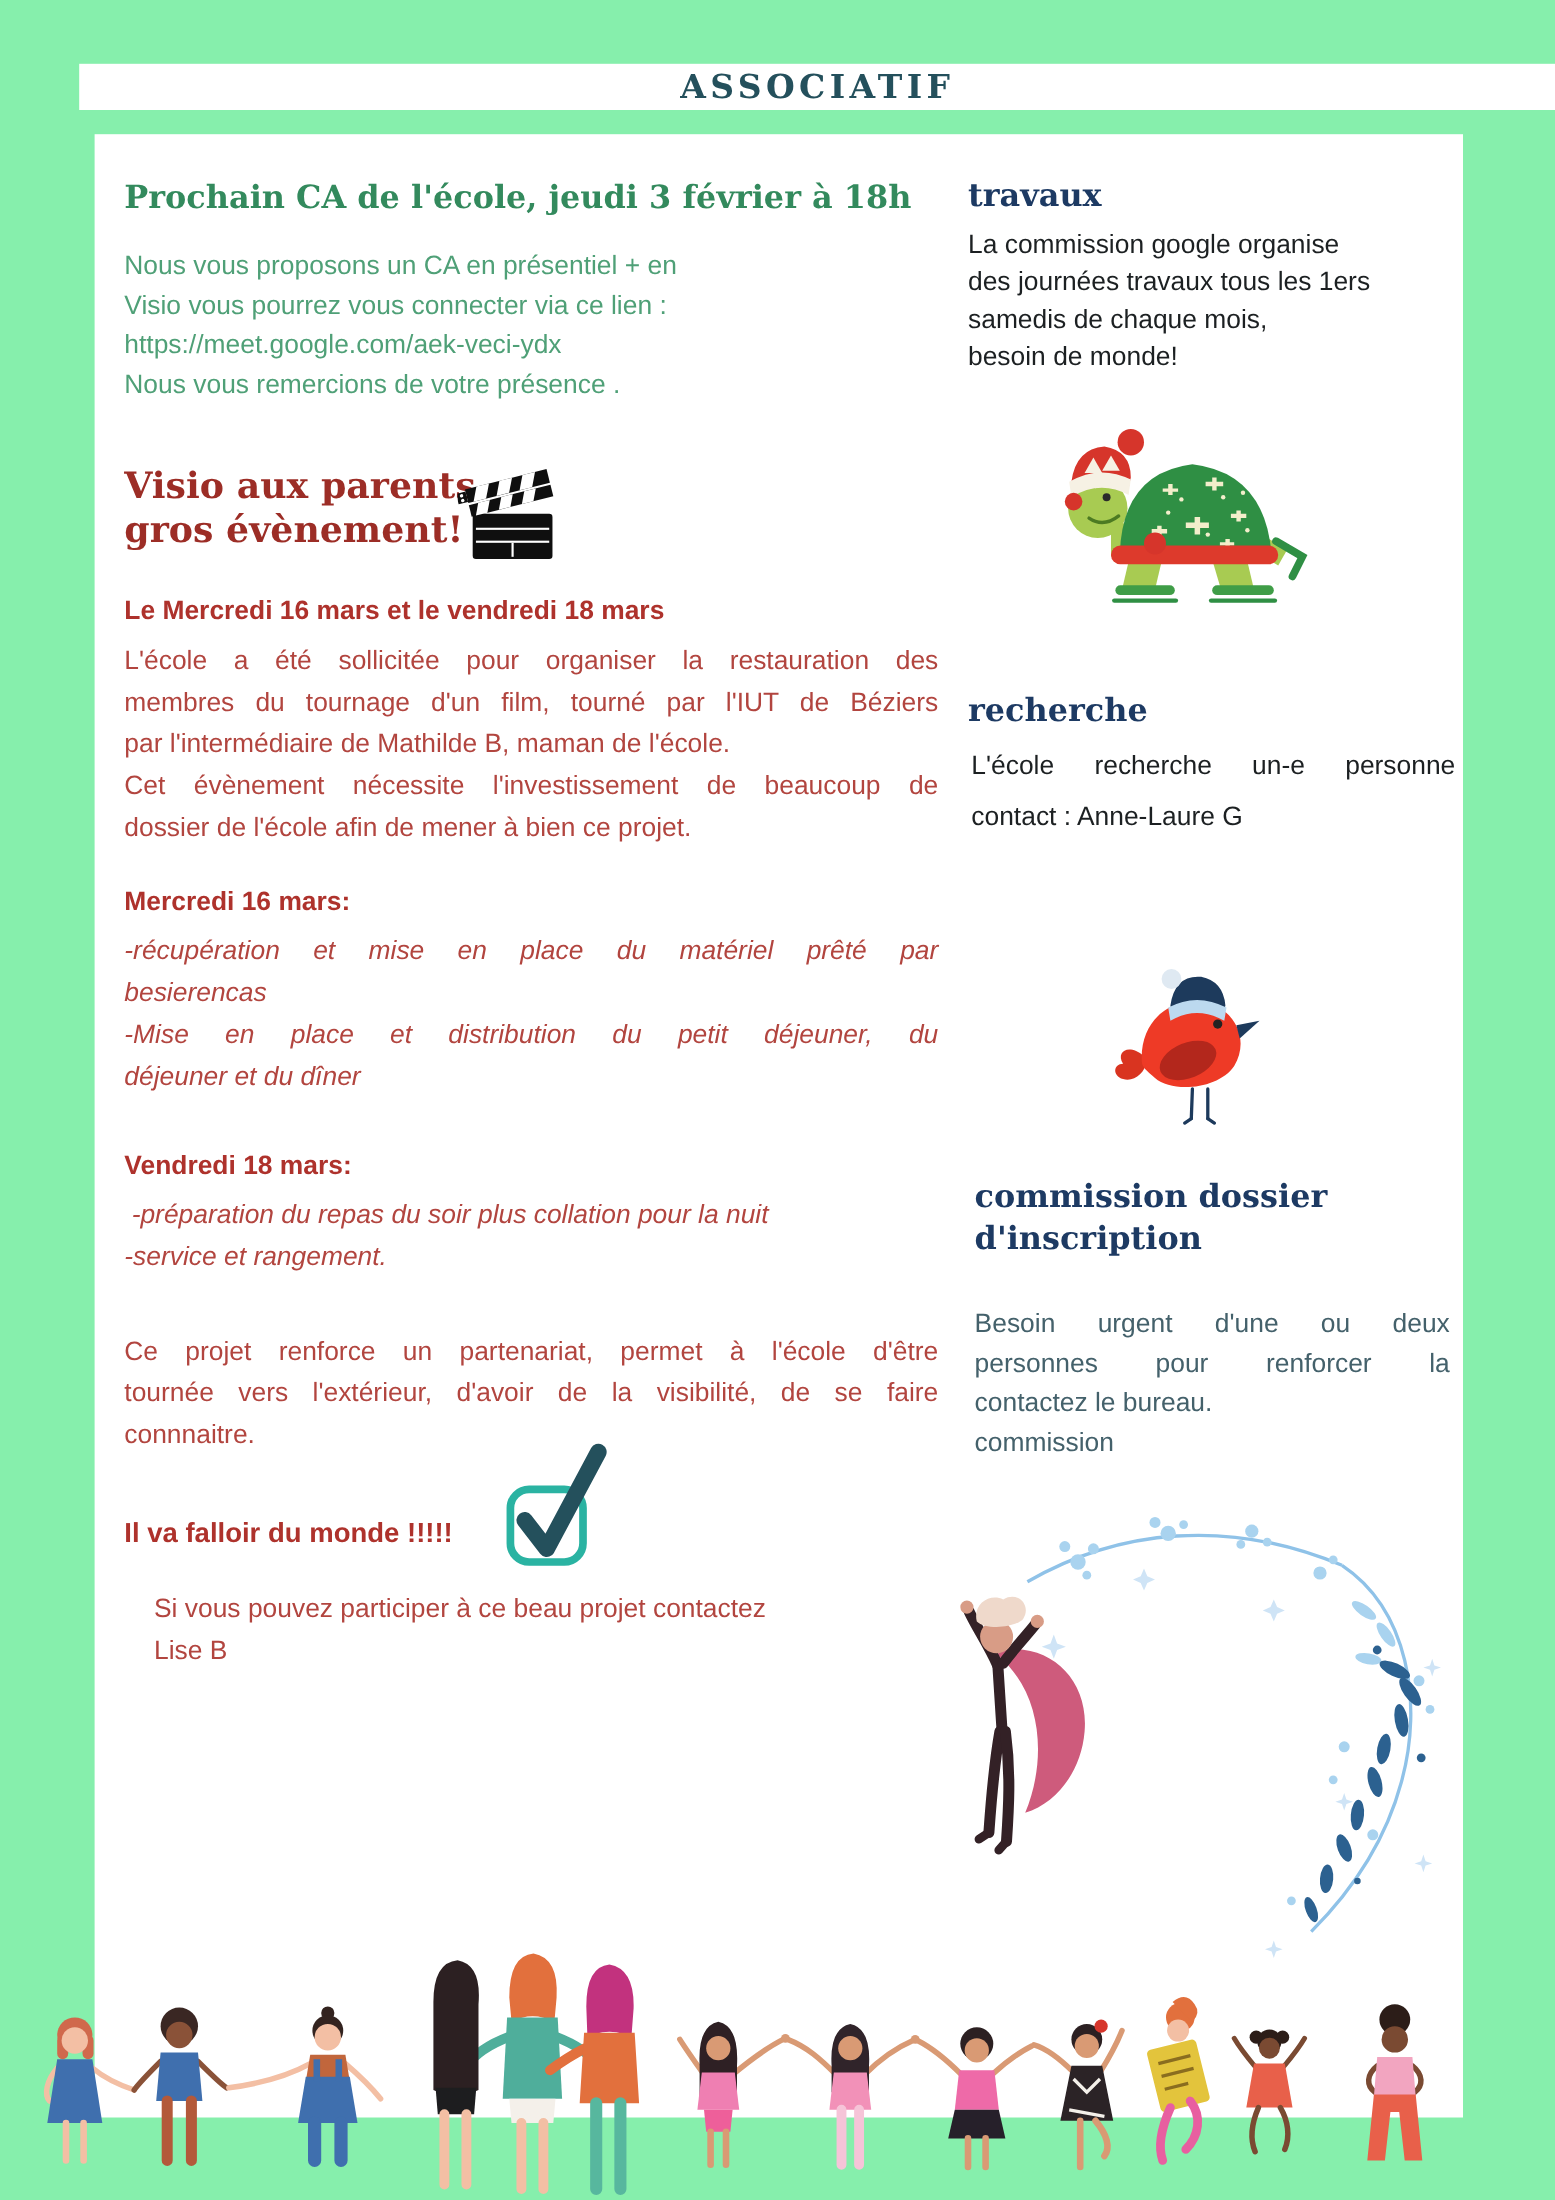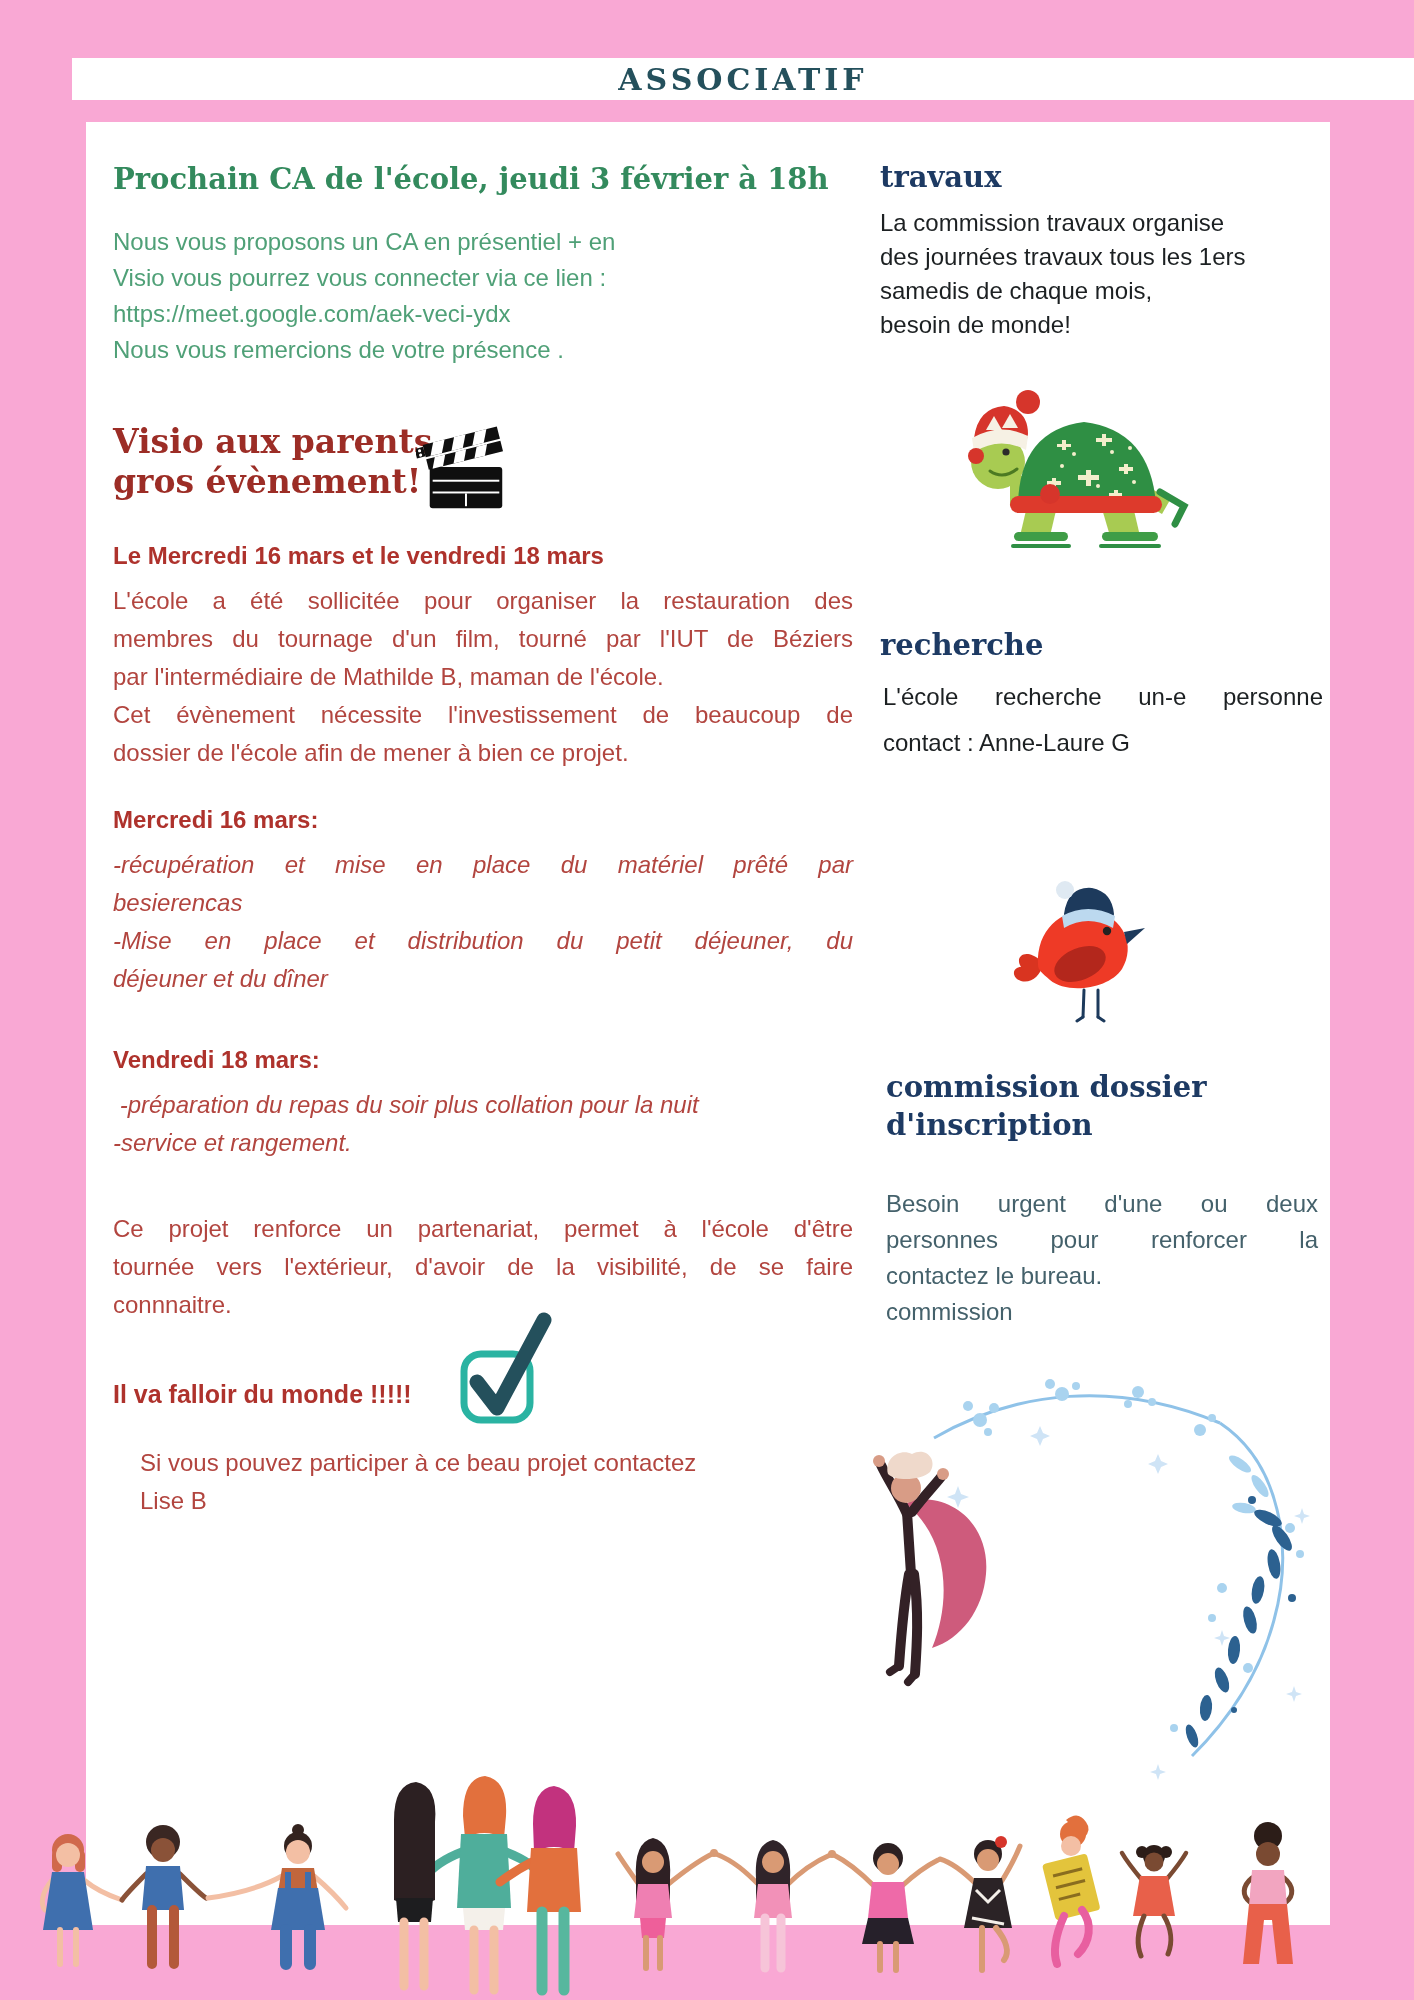--- a/index.html
+++ b/index.html
@@ -1,16 +1,16 @@
 <!DOCTYPE html>
 <html><head>
 <meta charset="utf-8">
 <style>
   html,body{margin:0;padding:0;background:#2b5561;}
-  .page{position:relative;width:1414px;height:2000px;background:#f9a8d4;
+  .page{position:relative;width:1414px;height:2000px;background:#86efac;
         font-family:"Liberation Sans",sans-serif;overflow:hidden;}
   .title-bar{position:absolute;left:72px;right:0;top:58px;height:42px;background:#ffffff;
              display:flex;align-items:center;justify-content:center;}
   .title{font-family:"DejaVu Serif","Liberation Serif",serif;font-weight:700;font-size:30px;
          letter-spacing:4px;color:#24505c;}
   .content{position:absolute;left:86px;top:122px;width:1244px;height:1803px;background:#ffffff;}
   .abs{position:absolute;}
   .line{white-space:pre-wrap;}
   .just{text-align:justify;text-align-last:justify;}
   
@@ -119,21 +119,21 @@
     </div>
 
     <div class="abs t-red" style="left:27px;top:1322px;width:660px;margin-left:27px;">
       <div class="line">Si vous pouvez participer à ce beau projet contactez</div>
       <div class="line">Lise B</div>
     </div>
 
     <div class="abs h-serif h-navy" style="left:794px;top:38px;">travaux</div>
 
     <div class="abs t-black" style="left:794px;top:84px;width:440px;">
-      <div class="line">La commission travaux organise</div>
+      <div class="line">La commission google organise</div>
       <div class="line">des journées travaux tous les 1ers</div>
       <div class="line">samedis de chaque mois,</div>
       <div class="line">besoin de monde!</div>
     </div>
 
     <div class="abs" style="left:876px;top:256px;">
       <svg width="232" height="172" viewBox="0 0 232 172">
 
         <polygon points="182,106 208,122 200,136 176,122" fill="#a8cb52"></polygon>
         <path d="M198 114 L222 128 L213 146" fill="none" stroke="#2f8f44" stroke-width="7" stroke-linecap="round"></path>

